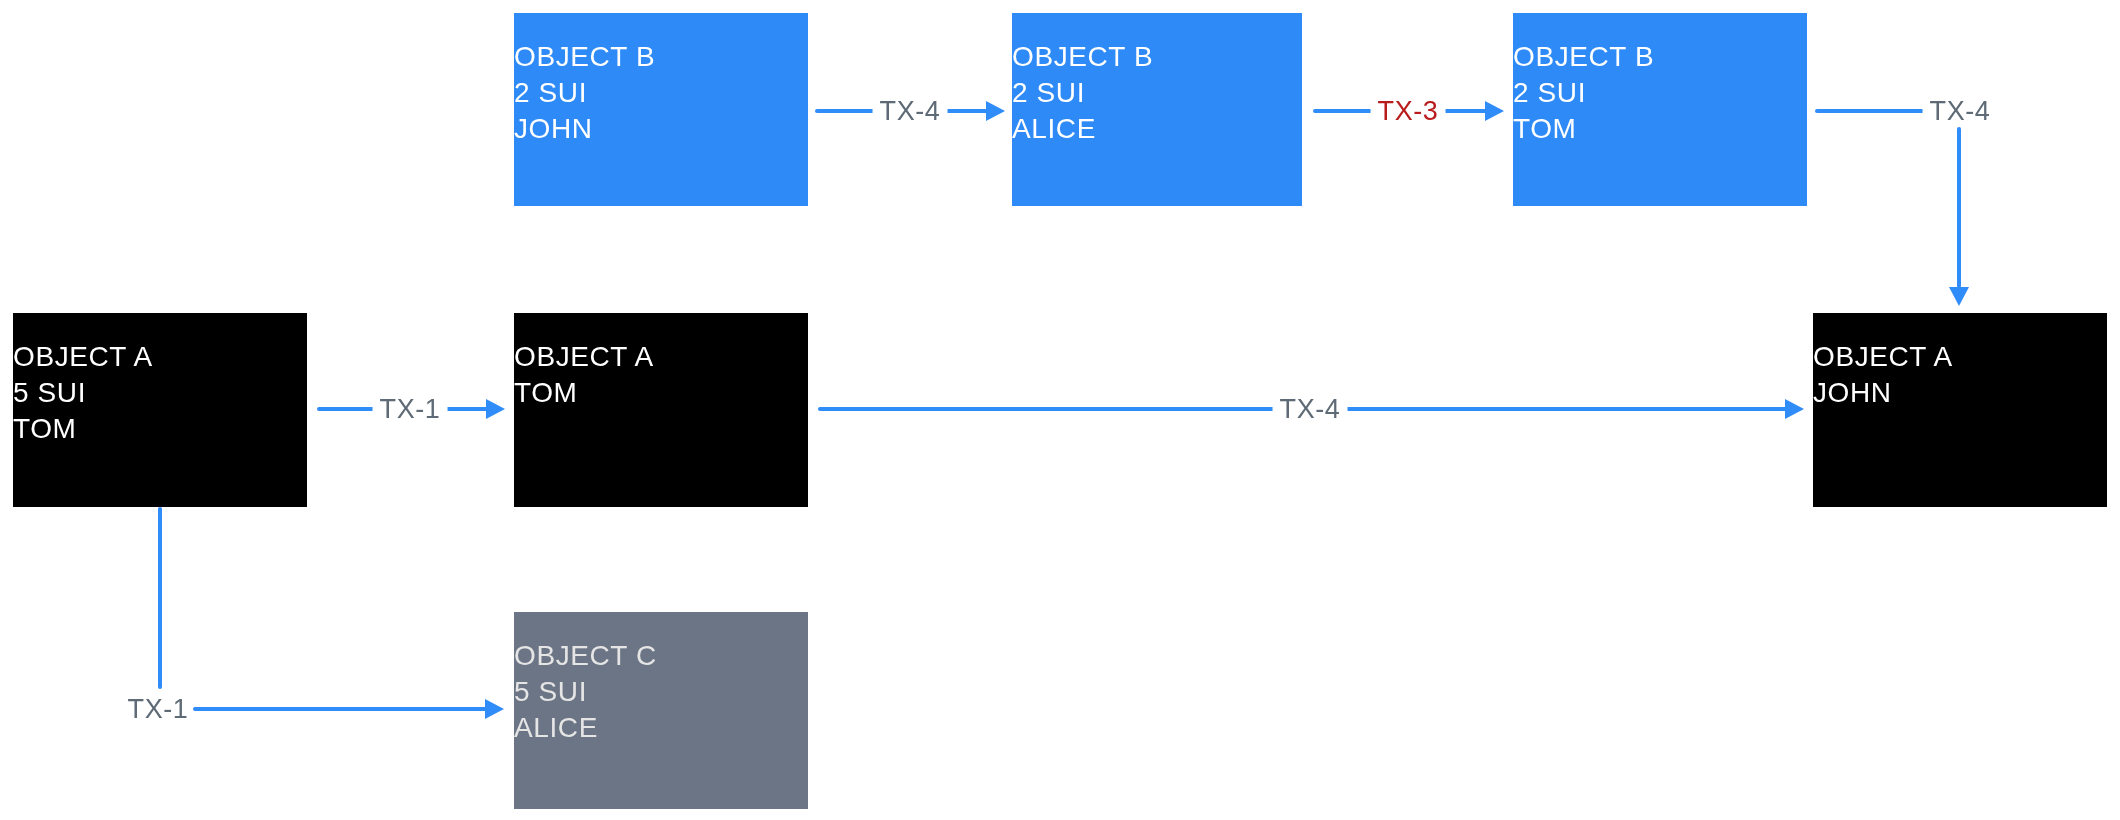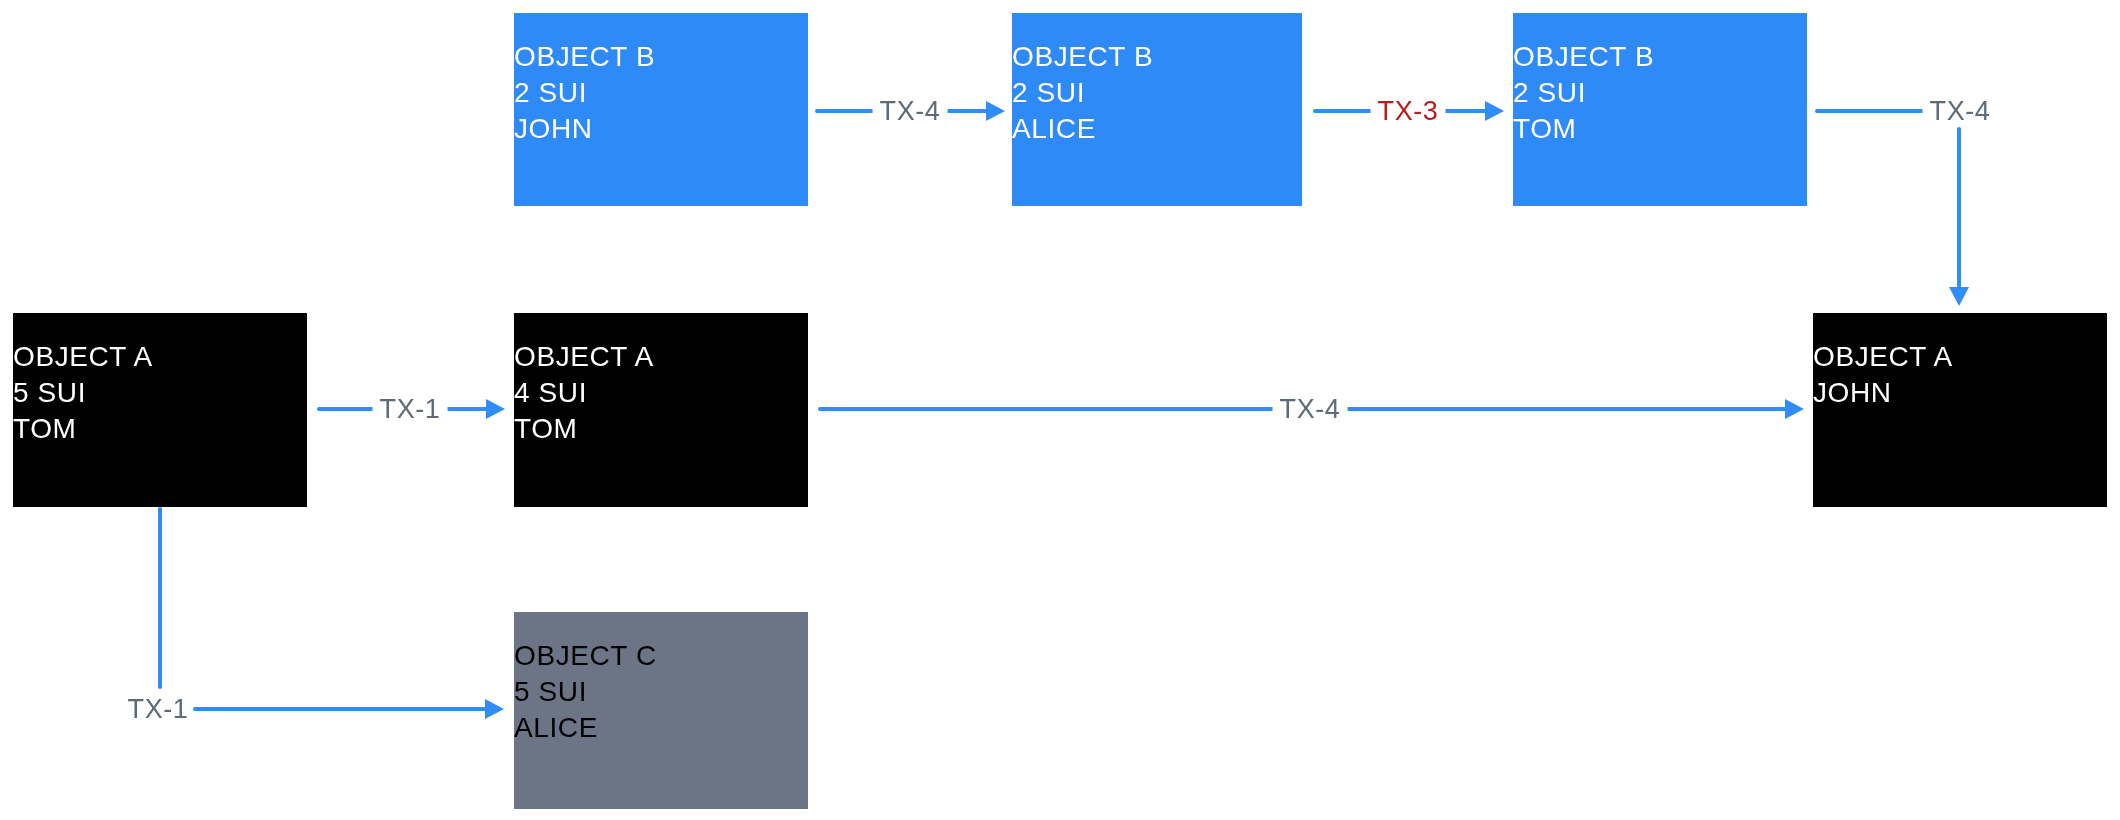--- a/index.html
+++ b/index.html
@@ -78,28 +78,27 @@
       <span>2 SUI</span>
       <span class="owner">TOM</span>
     </div>
     <div class="node" style="left: 13px; top: 313px; width: 294px; height: 194px; background: rgb(0, 0, 0); color: rgb(255, 255, 255);">
       <span>OBJECT A</span>
       <span>5 SUI</span>
       <span class="owner">TOM</span>
     </div>
     <div class="node" style="left: 514px; top: 313px; width: 294px; height: 194px; background: rgb(0, 0, 0); color: rgb(255, 255, 255);">
       <span>OBJECT A</span>
-      <span>4 SUI</span>
       <span class="owner">TOM</span>
     </div>
     <div class="node" style="left: 1813px; top: 313px; width: 294px; height: 194px; background: rgb(0, 0, 0); color: rgb(255, 255, 255);">
       <span>OBJECT A</span>
       <span class="owner">JOHN</span>
     </div>
-    <div class="node" style="left: 514px; top: 612px; width: 294px; height: 197px; background: rgb(108, 117, 133); color: #000000;">
+    <div class="node" style="left: 514px; top: 612px; width: 294px; height: 197px; background: rgb(108, 117, 133); color: #e5e5e5;">
       <span>OBJECT C</span>
       <span>5 SUI</span>
       <span class="owner">ALICE</span>
     </div>
     <div class="hline" style="left: 815px; top: 109px; width: 177px; background: rgb(47, 140, 248);"></div>
     <div class="edge-label" style="left: 910px; top: 111px; color: rgb(94, 106, 117);">TX-4</div>
     <div class="arrowhead-right" style="left: 986px; top: 101px; border-left: 19px solid rgb(47, 140, 248);"></div>
     <div class="hline" style="left: 1313px; top: 109px; width: 177px; background: rgb(47, 140, 248);"></div>
     <div class="edge-label" style="left: 1408px; top: 111px; color: #b91c1c;">TX-3</div>
     <div class="arrowhead-right" style="left: 1485px; top: 101px; border-left: 19px solid rgb(47, 140, 248);"></div>

